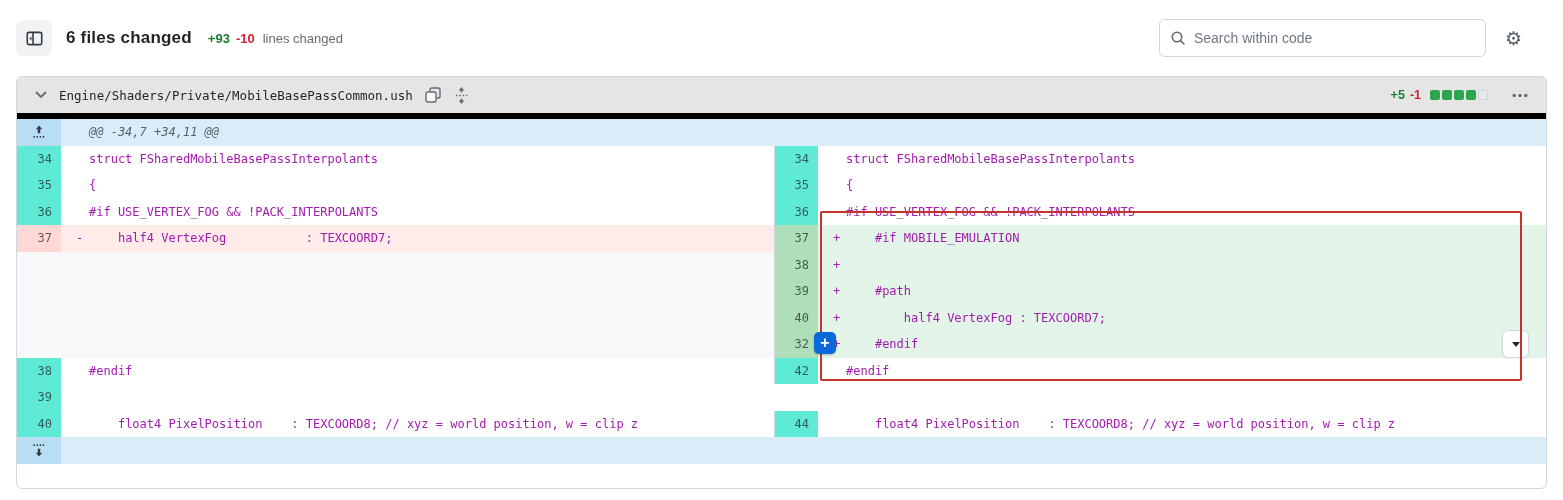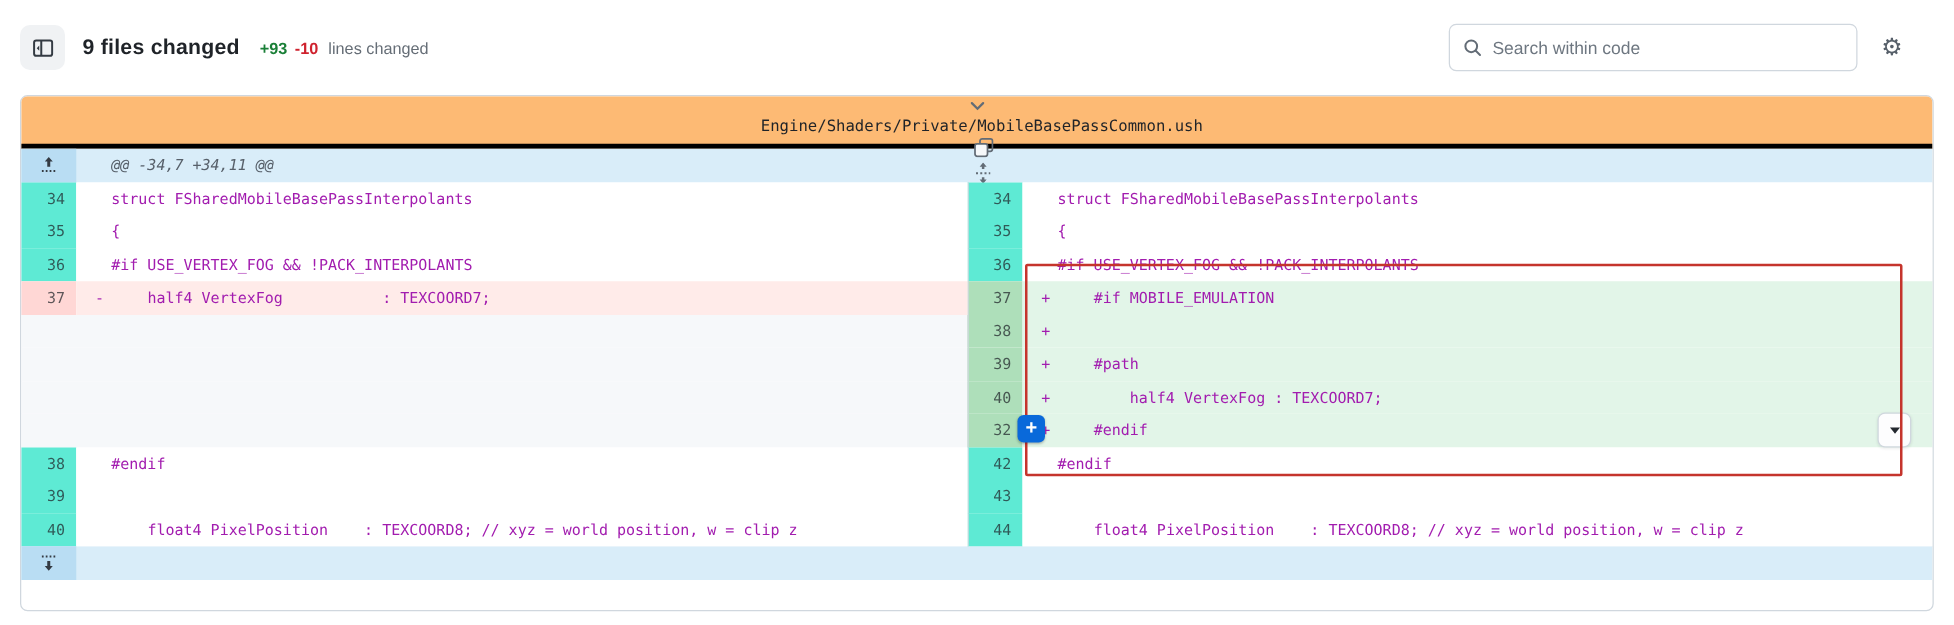--- a/index.html
+++ b/index.html
@@ -17,22 +17,22 @@
   .search-box { margin-left:auto; width:327px; height:38px; border:1px solid #d0d7de; border-radius:6px;
                 display:flex; align-items:center; padding:0 10px; background:#fff; }
   .search-box input { border:none; outline:none; flex:1; font-size:14px; margin-left:8px;
                       font-family:"Liberation Sans",sans-serif; color:#ef4444; background:transparent; }
   .search-box input::placeholder { color:#6e7781; }
   .gear-btn { margin-left:19px; background:none; border:none; cursor:pointer; display:flex; }
 
   
   .file-card { position:absolute; left:16px; top:76px; width:1531px; height:413px;
                border:1px solid #d0d7de; border-radius:6px; background:#fff; overflow:hidden; }
-  .file-header { height:42px; background:#fdba74; border-bottom:4px solid #000000;
-                 display:flex; align-items:center; padding:0 14px;flex-direction:column; }
+  .file-header { height:42px; background:#e5e5e5; border-bottom:6px solid #000000;
+                 display:flex; align-items:center; padding:0 14px; }
   .chev-btn { background:none; border:none; cursor:pointer; display:flex; padding:4px; }
   .file-path { font-family:"DejaVu Sans Mono","Liberation Mono",monospace; font-size:12.5px;
                margin-left:8px; color:#1f2328; }
   .icon-btn { background:none; border:none; cursor:pointer; display:flex; align-items:center; padding:2px; }
   .copy-btn { margin-left:10px; } .unfold-btn { margin-left:10px; }
   .fh-right { margin-left:auto; display:flex; align-items:center; }
   .fstat-add { color:#1a7f37; font-weight:700; font-size:12.5px; }
   .fstat-del { color:#cf222e; font-weight:700; font-size:12.5px; margin-left:5px; }
   .diffstat { display:flex; margin-left:7px; }
   .diffstat span { width:10px; height:10px; border-radius:2px; margin-left:2px; }
@@ -78,21 +78,21 @@
 <body>
 
 <div class="top-header">
   <button class="tree-toggle">
     <svg width="17" height="17" viewBox="0 0 16 16">
       <rect x="1.2" y="2.2" width="13.6" height="11.6" rx="1.6" fill="none" stroke="#343b43" stroke-width="1.5"></rect>
       <line x1="6.6" y1="2.2" x2="6.6" y2="13.8" stroke="#343b43" stroke-width="1.5"></line>
       <path d="M5.1 6.1 L3.2 8 L5.1 9.9 Z" fill="#343b43"></path>
     </svg>
   </button>
-  <span class="page-title">9 files changed</span>
+  <span class="page-title">6 files changed</span>
   <span class="stat-add">+93</span>
   <span class="stat-del">-10</span>
   <span class="stat-suffix">lines changed</span>
 
   <div class="search-box">
     <svg width="16" height="16" viewBox="0 0 16 16">
       <circle cx="7" cy="7" r="4.7" fill="none" stroke="#636c76" stroke-width="1.6"></circle>
       <line x1="10.6" y1="10.6" x2="14" y2="14" stroke="#636c76" stroke-width="1.6" stroke-linecap="round"></line>
     </svg>
     <input type="text" placeholder="Search within code" style="">
@@ -228,24 +228,20 @@
         <div class="drow k-context" style="flex: 1 1 0%;">
           <div class="gut rgut">42</div>
           <div class="codecell rcode"><span class="marker"></span><span>#endif</span></div>
         </div>
       </div>
       <div class="drow">
         <div class="drow k-context" style="flex: 0 0 auto;">
           <div class="gut">39</div>
           <div class="codecell lcode"><span class="marker"></span><span></span></div>
         </div>
-        <div class="drow k-context" style="flex: 1 1 0%;">
-          <div class="gut rgut">43</div>
-          <div class="codecell rcode"><span class="marker"></span><span></span></div>
-        </div>
       </div>
       <div class="drow">
         <div class="drow k-context" style="flex: 0 0 auto;">
           <div class="gut">40</div>
           <div class="codecell lcode"><span class="marker"></span><span>    float4 PixelPosition    : TEXCOORD8; // xyz = world position, w = clip z</span></div>
         </div>
         <div class="drow k-context" style="flex: 1 1 0%;">
           <div class="gut rgut">44</div>
           <div class="codecell rcode"><span class="marker"></span><span>    float4 PixelPosition    : TEXCOORD8; // xyz = world position, w = clip z</span></div>
         </div>

